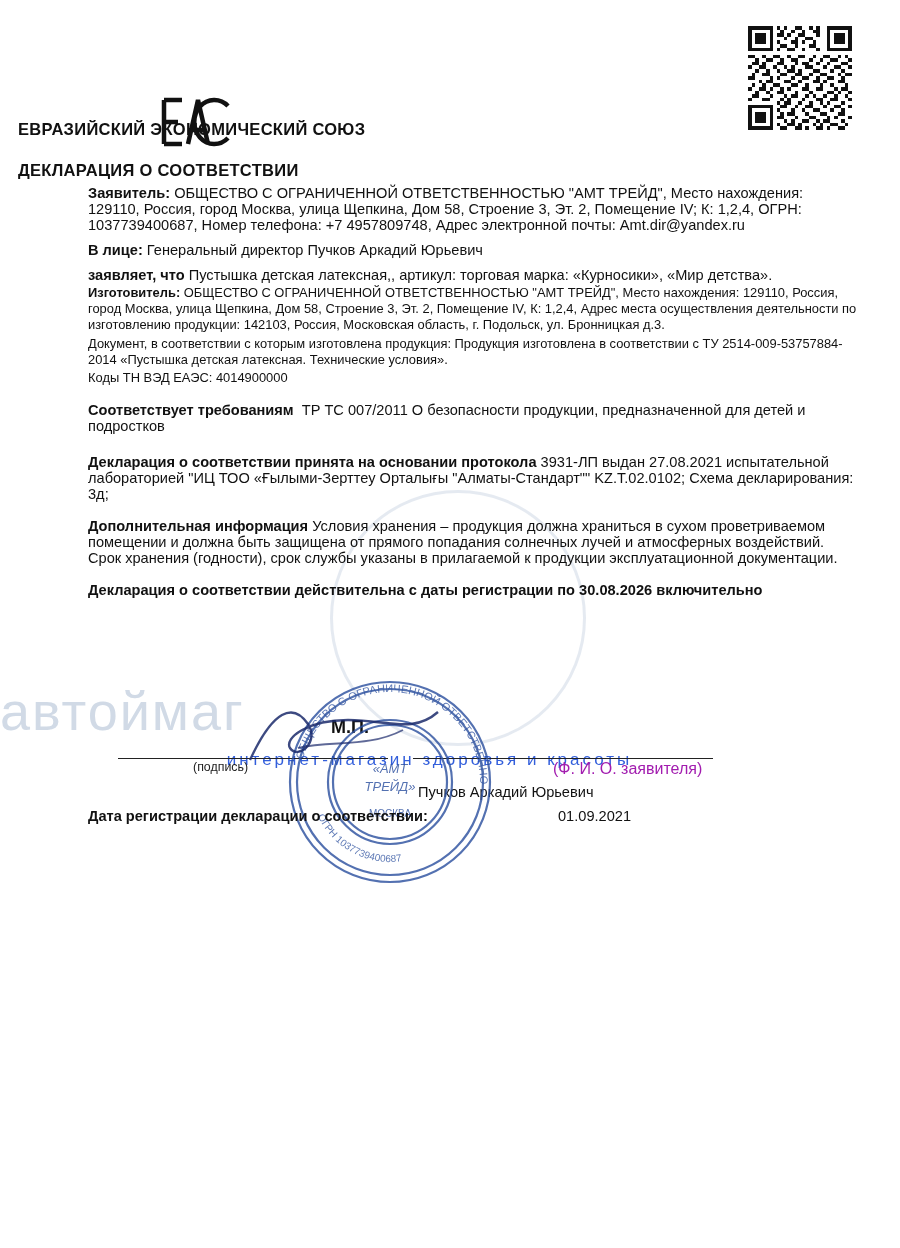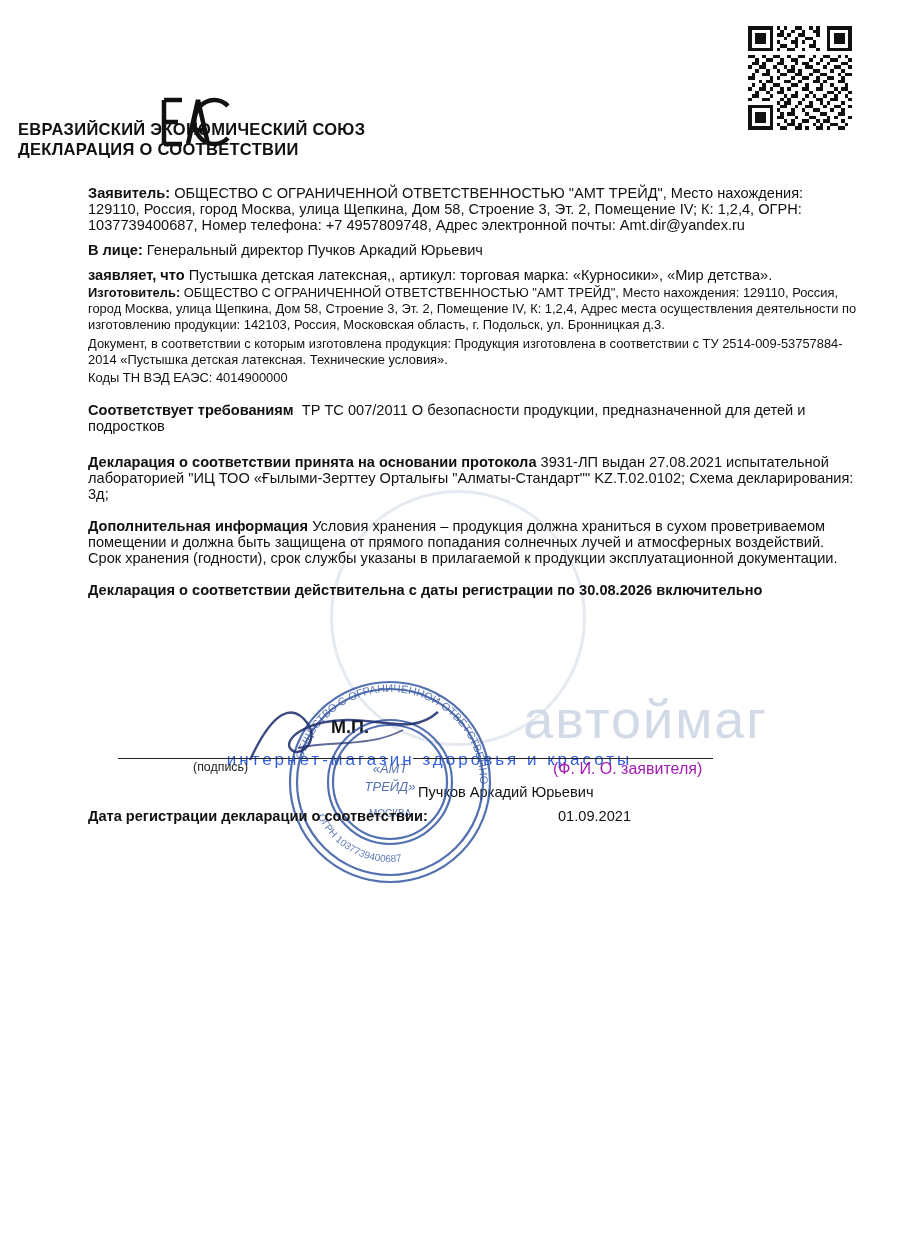--- a/index.html
+++ b/index.html
@@ -38,23 +38,23 @@
     top: 60px;
     width: 250px;
     height: 250px;
     border: 3px solid #cfd9e6;
     border-radius: 50%;
     opacity: .55;
   }
   .watermark-text {
     position: absolute;
     left: 0;
-    top: 258px;
+    top: 250px;
     width: 768px;
-    text-align: right;
+    text-align: left;
     font-size: 54px;
     letter-spacing: 2px;
     color: #c9d4e2;
     font-weight: 400;
     opacity: .85;
   }
   .watermark-sub {
     position: absolute;
     left: 0;
     top: 320px;
@@ -96,21 +96,21 @@
     z-index: 4;
   }
   .hdr .l1 {
     font-size: 16.5px;
     font-weight: bold;
     letter-spacing: .3px;
   }
   .hdr .l2 {
     font-size: 16.5px;
     font-weight: bold;
-    margin-top: 1px;
+    margin-top: 22px;
     letter-spacing: .3px;
   }
 
   
   .content {
     position: absolute;
     left: 88px;
     top: 185px;
     width: 770px;
     z-index: 4;

